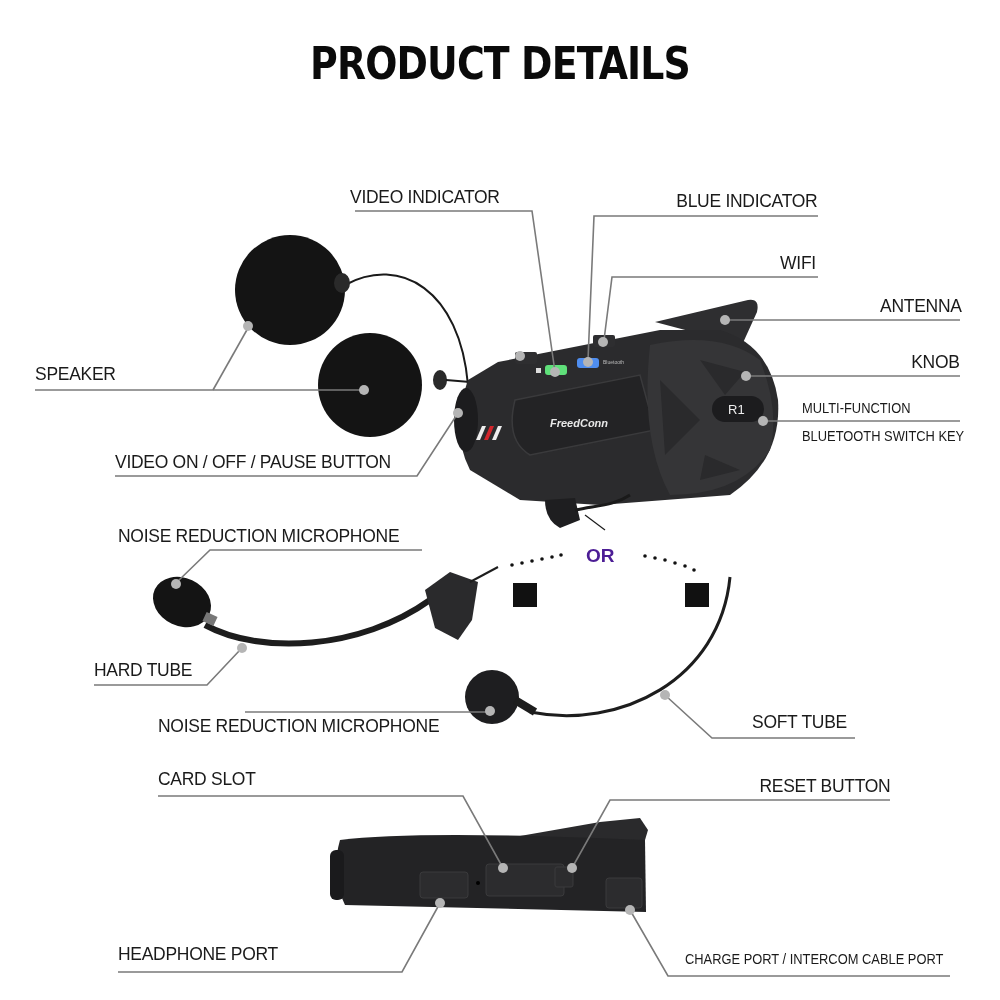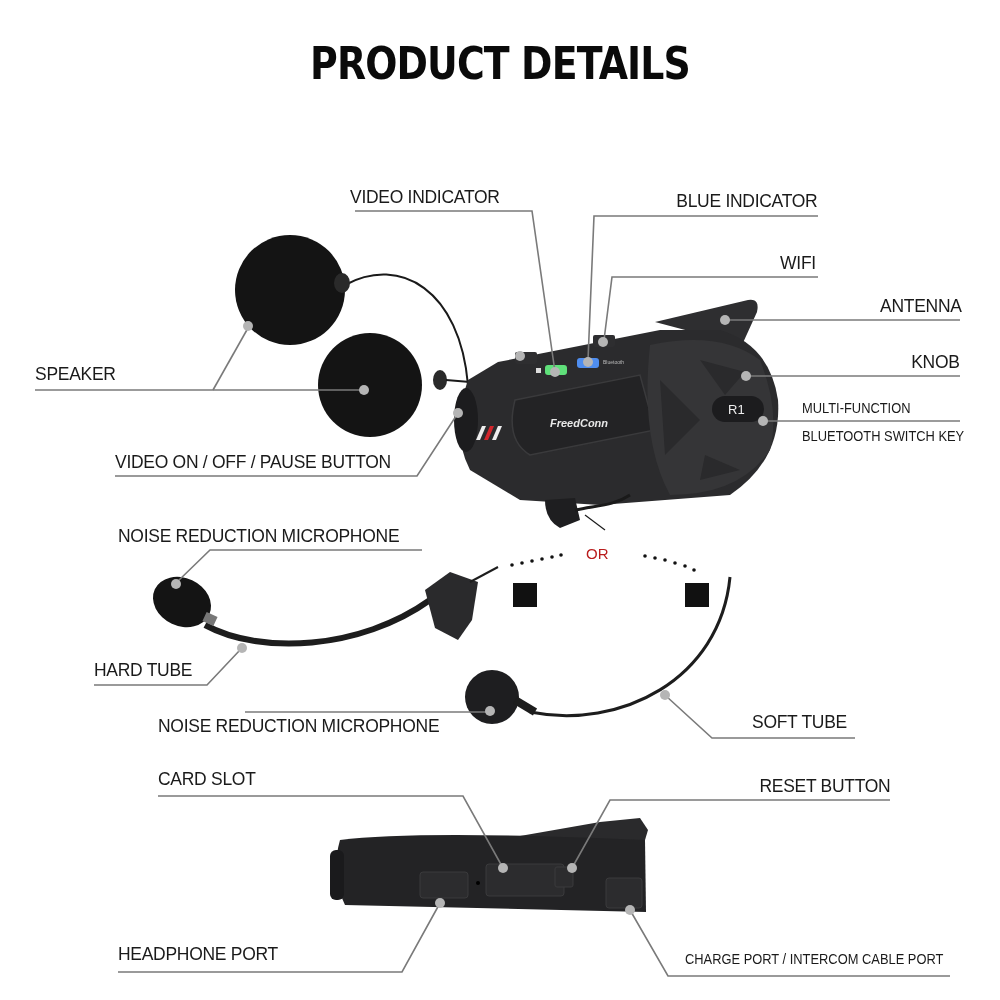--- a/index.html
+++ b/index.html
@@ -11,21 +11,21 @@
       letter-spacing: -1px; transform: scaleX(0.86); transform-origin: center;
       color: #0a0a0a;
     }
     .lbl {
       position: absolute; font-family: "Liberation Sans", sans-serif; font-size: 19px;
       color: #1a1a1a; white-space: nowrap; transform: scaleX(0.92); transform-origin: left center;
       letter-spacing: -0.3px;
     }
     .lbl.r { transform-origin: right center; text-align: right; }
     .lbl.small { font-size: 14px; letter-spacing: 0; }
-    .or { position: absolute; font-size: 15px; left: 586px; top: 545px; color: #b91c1c; }
+    .or { position: absolute; font-size: 19px; left: 586px; top: 545px; color: #4c1d95; font-weight: bold; }
     svg.art { position: absolute; left: 0; top: 0; }
   </style>
 </head>
 <body>
 
 <div class="title">PRODUCT DETAILS</div>
 
 <svg class="art" width="1000" height="1000" viewBox="0 0 1000 1000">
 
   <g>

